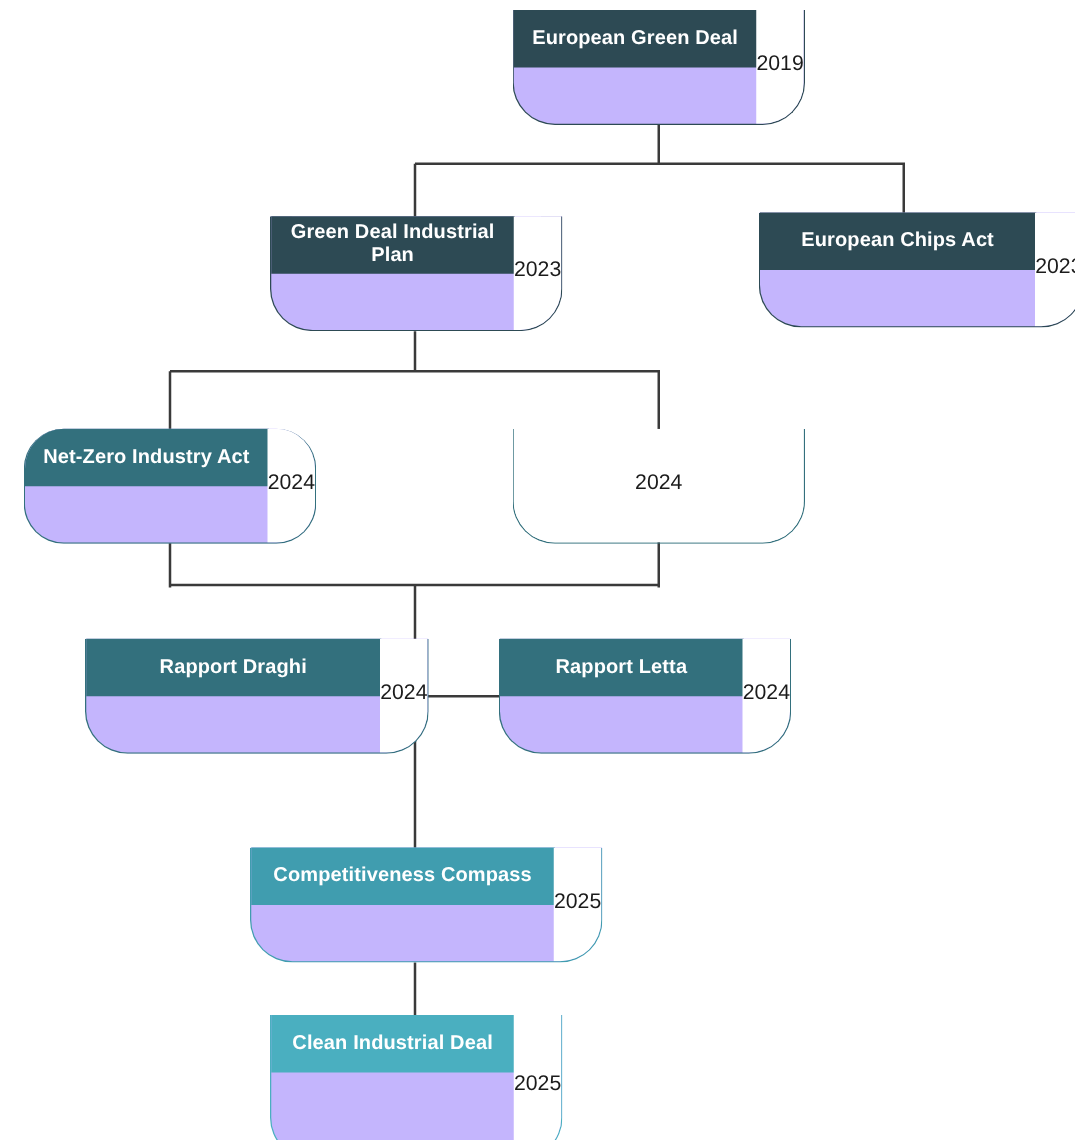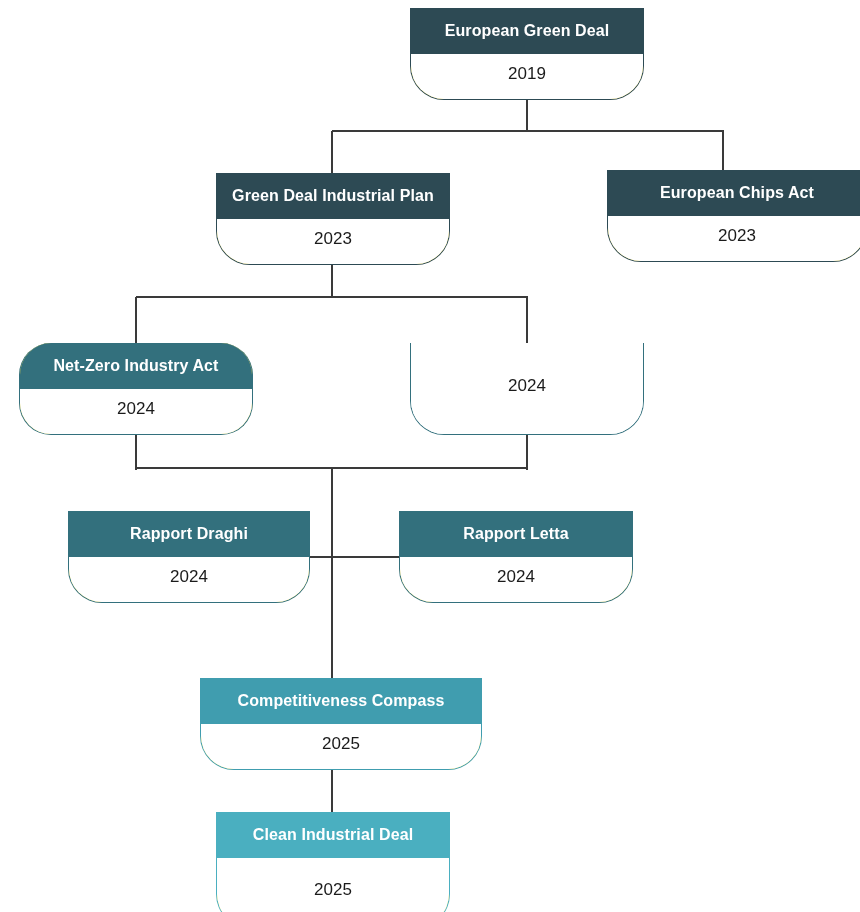--- a/index.html
+++ b/index.html
@@ -26,25 +26,25 @@
     background: #3a3a3a;
   }
   .edge.v { width: 1.6px; }
   .edge.h { height: 1.6px; }
 
   
   .node {
     position: absolute;
     box-sizing: border-box;
     display: flex;
-    flex-direction: column;
+    flex-direction: row;
     border-bottom-left-radius: 34px;
     border-bottom-right-radius: 34px;
     overflow: hidden;
-    background: #fde047;
+    background: #c4b5fd;
     border: 1.2px solid rgba(38,74,84,0.55);
     border-top: none;
   }
   .node .head {
     box-sizing: border-box;
     width: 100%;
     display: flex;
     align-items: center;
     justify-content: center;
     text-align: center;
@@ -100,21 +100,21 @@
       <div class="head" style="background: rgb(45, 74, 84); height: 47.2px;">European Chips Act</div>
       <div class="body">2023</div>
     </div>
     <div class="node" style="left: 19px; top: 343px; width: 234px; height: 92px; border-color: rgb(51, 112, 125); border-radius: 32px;">
       <div class="head" style="background: rgb(51, 112, 125); height: 47.2px;">Net-Zero Industry Act</div>
       <div class="body">2024</div>
     </div>
     <div class="node" style="left: 410px; top: 343px; width: 234px; height: 92px; border-color: rgb(51, 112, 125);">
       <div class="body">2024</div>
     </div>
-    <div class="node" style="left: 68px; top: 511px; width: 242px; height: 92px; border-color: rgb(51, 112, 125);">
+    <div class="node" style="left: 68px; top: 511px; width: 275px; height: 92px; border-color: rgb(51, 112, 125);">
       <div class="head" style="background: rgb(51, 112, 125); height: 47.2px;">Rapport Draghi</div>
       <div class="body">2024</div>
     </div>
     <div class="node" style="left: 363px; top: 511px; width: 234px; height: 92px; border-color: rgb(51, 112, 125); margin-left: 36px;">
       <div class="head" style="background: rgb(51, 112, 125); height: 47.2px;">Rapport Letta</div>
       <div class="body">2024</div>
     </div>
     <div class="node" style="left: 200px; top: 678px; width: 282px; height: 92px; border-color: rgb(64, 157, 175);">
       <div class="head" style="background: rgb(64, 157, 175); height: 47.2px;">Competitiveness Compass</div>
       <div class="body">2025</div>

